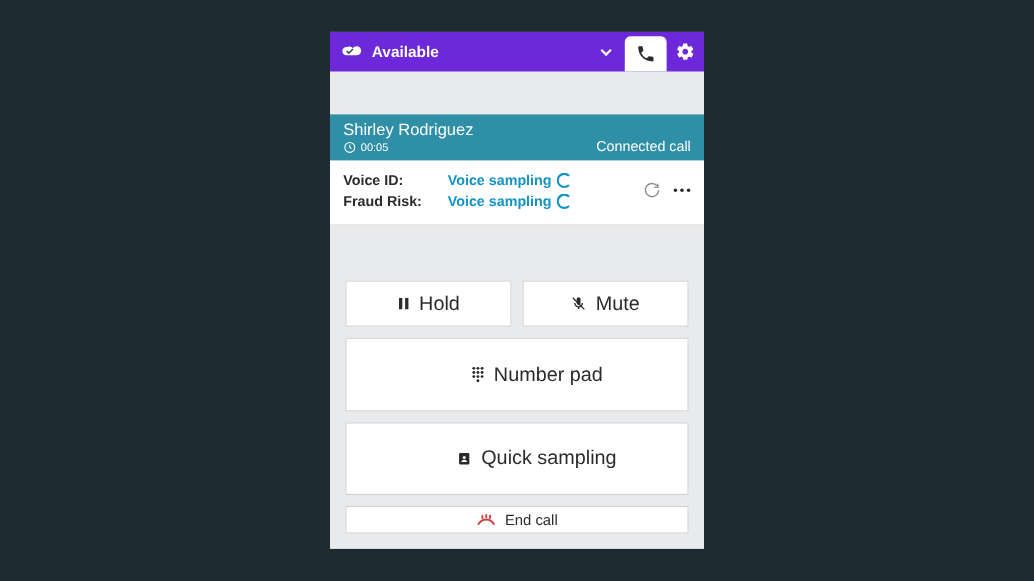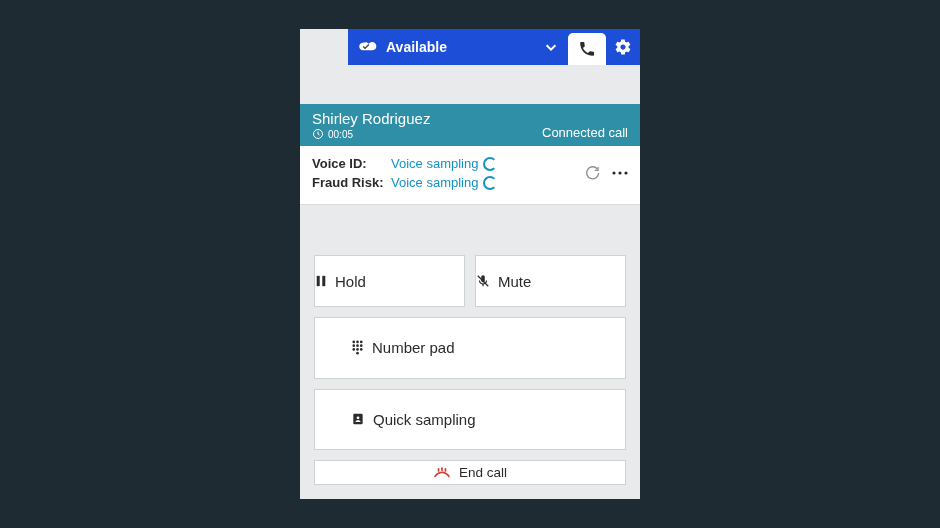--- a/index.html
+++ b/index.html
@@ -18,23 +18,22 @@
       background: #e9eaeb;
       display: flex;
       flex-direction: column;
       overflow: hidden;
     }
     
     .topbar {
       display: flex;
       align-items: stretch;
       height: 36px;
-      background: #1d4ed8;
+      background: #6d28d9;
       color: #fff;
-      margin-left: 48px;
     }
     .status-area {
       flex: 1;
       display: flex;
       align-items: center;
       padding-left: 10px;
       gap: 8px;
       cursor: pointer;
     }
     .status-label {
@@ -104,25 +103,26 @@
       column-gap: 4px;
     }
     .vid-label {
       font-size: 13px;
       font-weight: 600;
       color: #2b2b2b;
       white-space: nowrap;
     }
     .vid-value {
       font-size: 13px;
-      font-weight: 400;
+      font-weight: 700;
       color: #1293c3;
       display: flex;
       align-items: center;
       gap: 5px;
+      margin-left: 16px;
     }
     .vid-actions {
       grid-row: 1 / span 2;
       grid-column: 3;
       justify-self: end;
       display: flex;
       align-items: center;
       gap: 12px;
       color: #6f7577;
     }
@@ -142,26 +142,27 @@
       flex-direction: column;
       gap: 10px;
     }
     .btn-row {
       display: flex;
       gap: 10px;
     }
     .btn {
       background: #fff;
       border: 1px solid #cfd2d3;
-      height: 52px;
+      height: 42px;
       flex: 1;
       display: flex;
       align-items: center;
+      justify-content: center;
       gap: 8px;
-      font-size: 15px;
+      font-size: 18px;
       font-weight: 500;
       color: #2b2b2b;
       cursor: pointer;
     }
     .btn.full { width: 100%; padding-left: 36px; }
     .btn-end {
       background: #fff;
       border: 1px solid #cfd2d3;
       height: 25px;
       display: flex;

